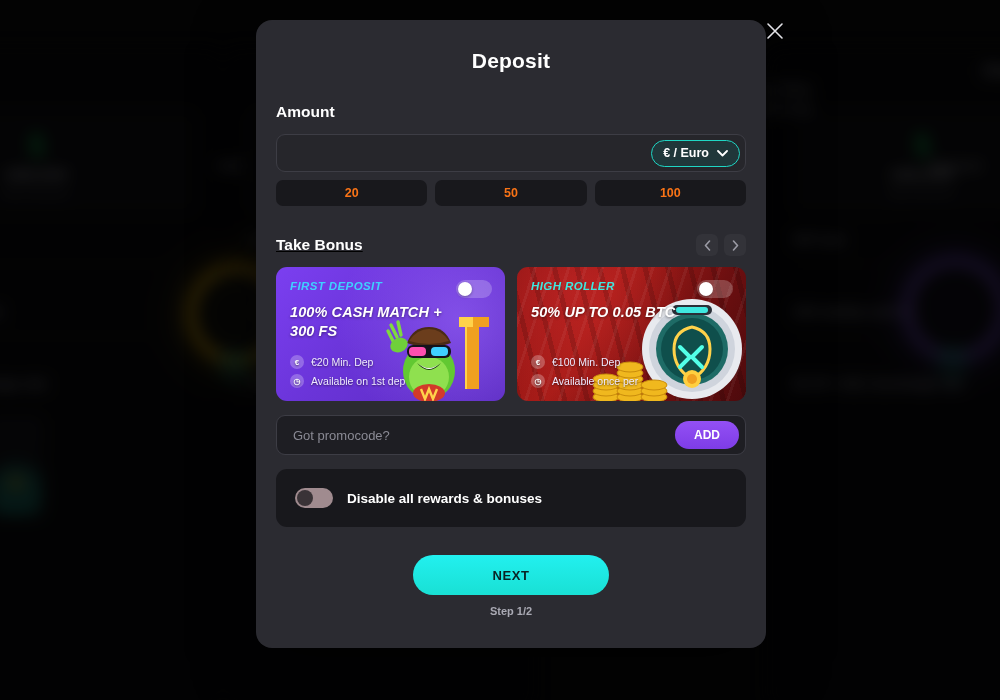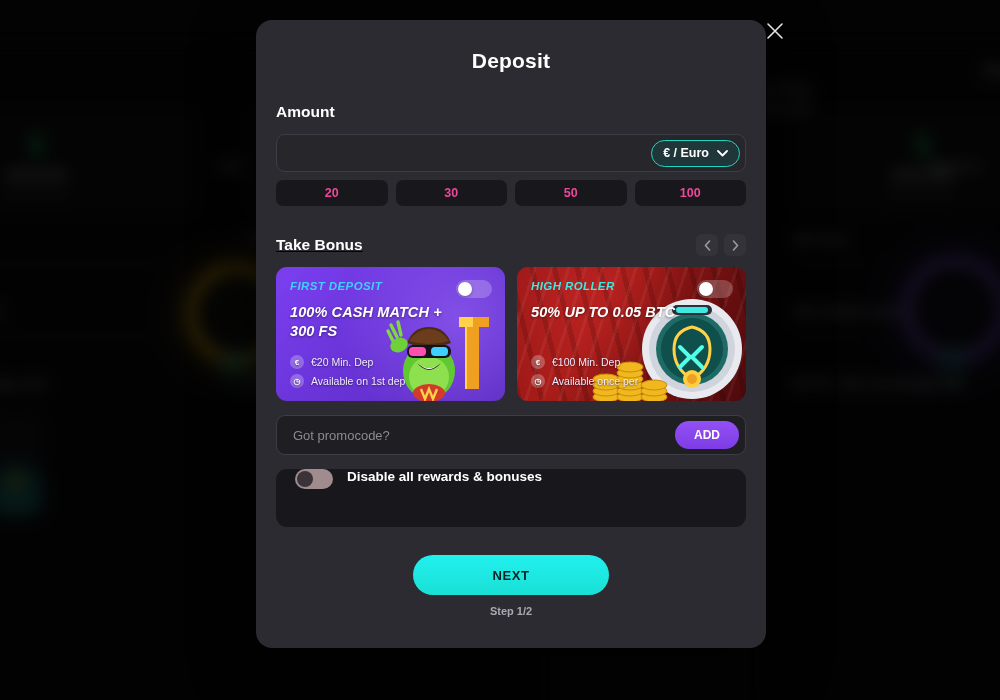--- a/index.html
+++ b/index.html
@@ -239,21 +239,21 @@
     display: flex;
     gap: 8px;
     margin-top: 8px;
   }
   .quick-btn {
     flex: 1;
     height: 26px;
     background: #18181c;
     border: none;
     border-radius: 7px;
-    color: #ec4899;
+    color: #f97316;
     font-size: 12.5px;
     font-weight: 800;
     font-family: "Liberation Sans", sans-serif;
     cursor: pointer;
   }
 
   
   .bonus-head {
     display: flex;
     align-items: center;
@@ -442,21 +442,21 @@
     cursor: pointer;
   }
 
   
   .disable-row {
     margin-top: 14px;
     height: 58px;
     background: #18181c;
     border-radius: 11px;
     display: flex;
-    align-items: flex-start;
+    align-items: center;
     gap: 14px;
     padding: 0 19px;
     cursor: pointer;
   }
   .dis-toggle {
     position: relative;
     width: 38px; height: 20px;
     border-radius: 11px;
     background: #a08b8f;
     flex: 0 0 38px;
@@ -569,21 +569,20 @@
       <div class="currency-pill">
         <span>€ / Euro</span>
         <svg class="chev" width="11" height="7" viewBox="0 0 11 7">
           <path d="M1 1 L5.5 5.5 L10 1" stroke="#ffffff" stroke-width="1.8" fill="none" stroke-linecap="round" stroke-linejoin="round"></path>
         </svg>
       </div>
     </div>
 
     <div class="quick-row">
       <button class="quick-btn">20</button>
-      <button class="quick-btn">30</button>
       <button class="quick-btn">50</button>
       <button class="quick-btn">100</button>
     </div>
 
     <div class="bonus-head">
       <div class="section-label">Take Bonus</div>
       <div class="arrows">
         <button class="arrow-btn">
           <svg width="7" height="11" viewBox="0 0 7 11">
             <path d="M5.5 1 L1.5 5.5 L5.5 10" stroke="#9b9ba5" stroke-width="1.6" fill="none" stroke-linecap="round" stroke-linejoin="round"></path>

